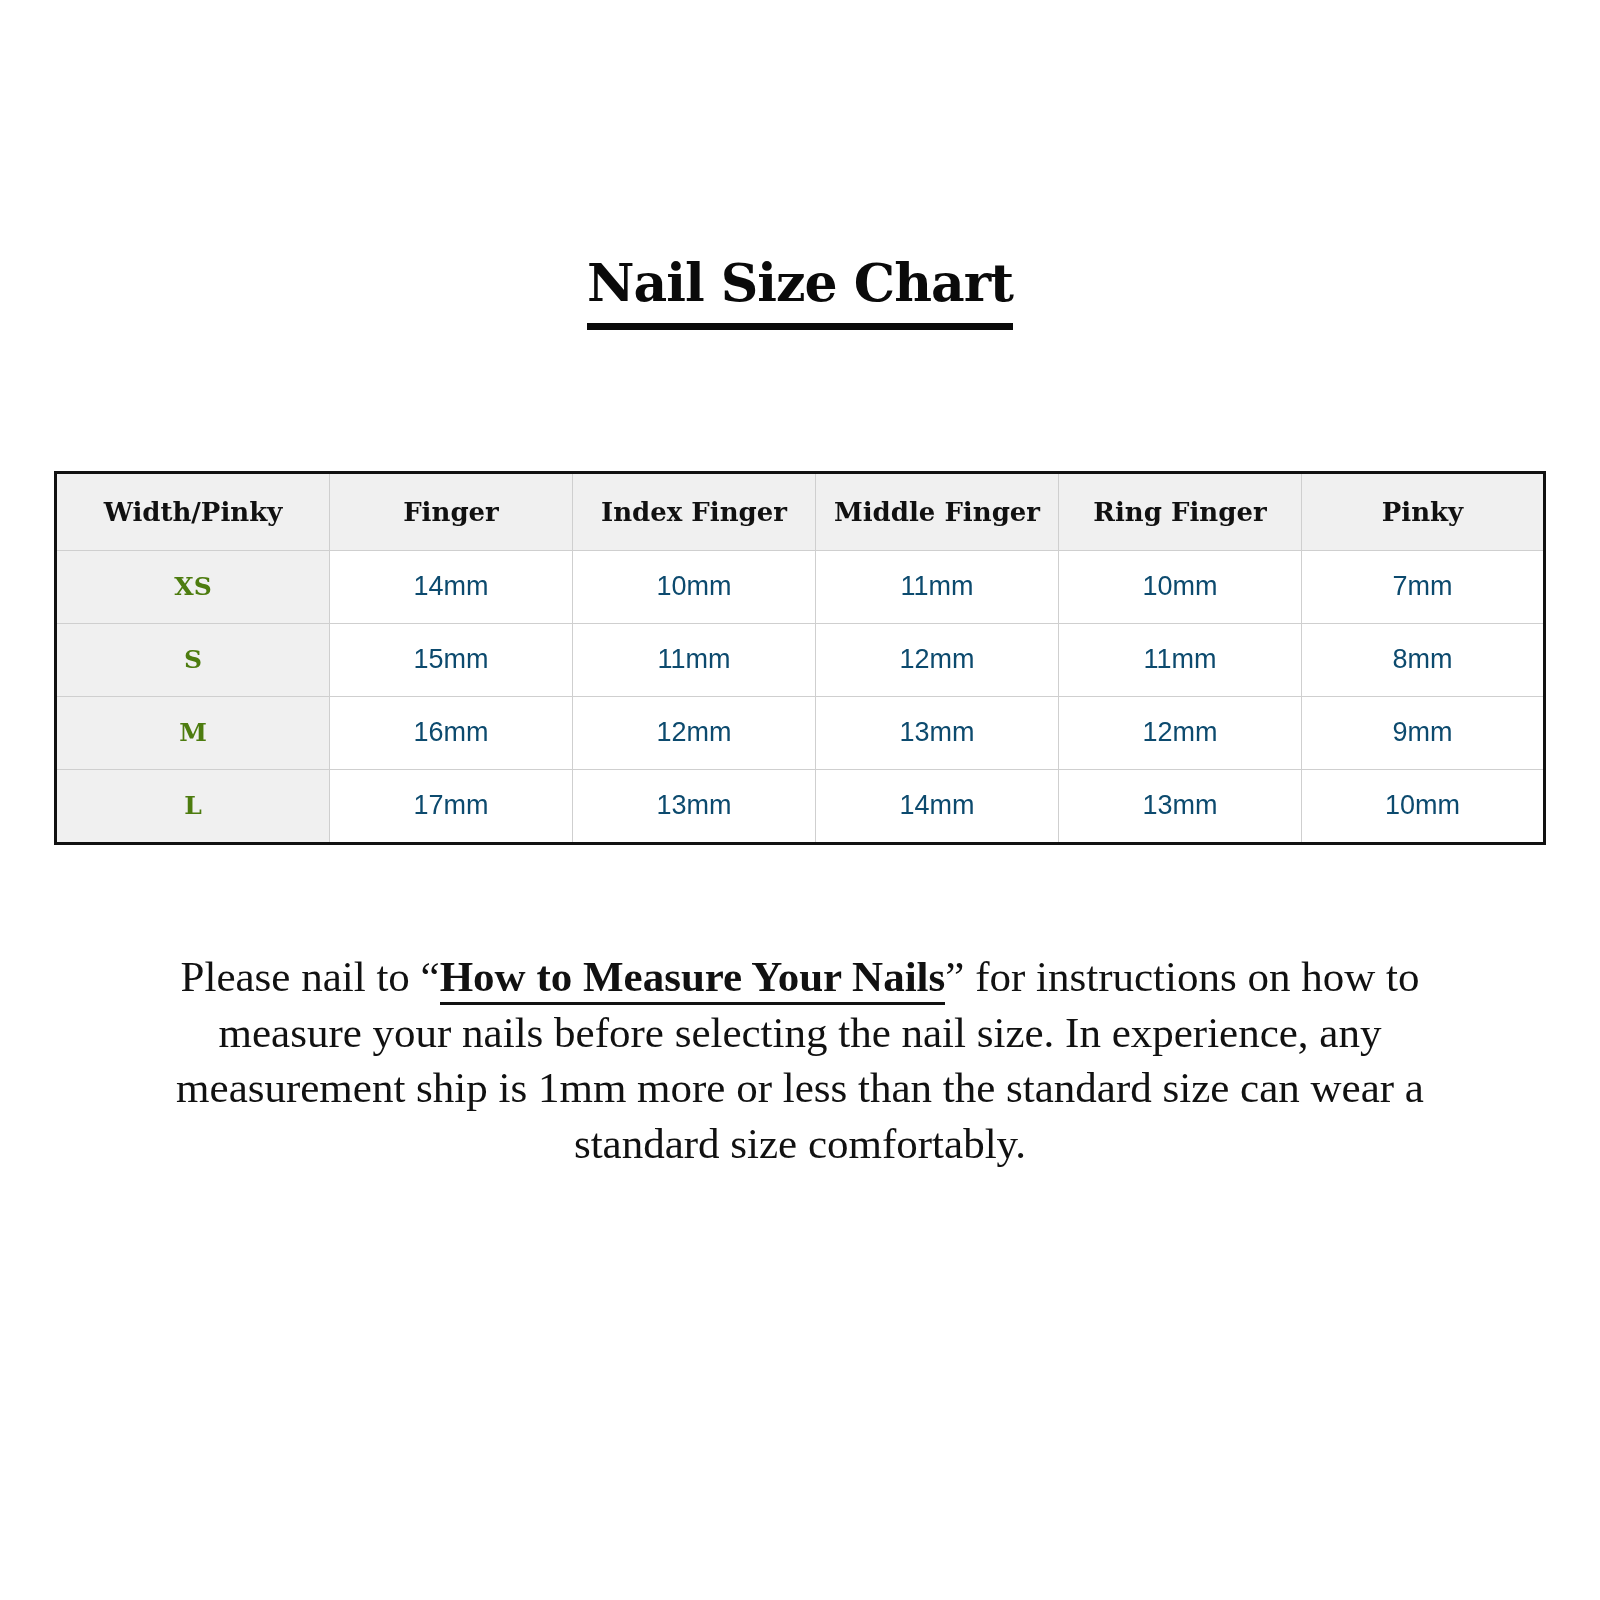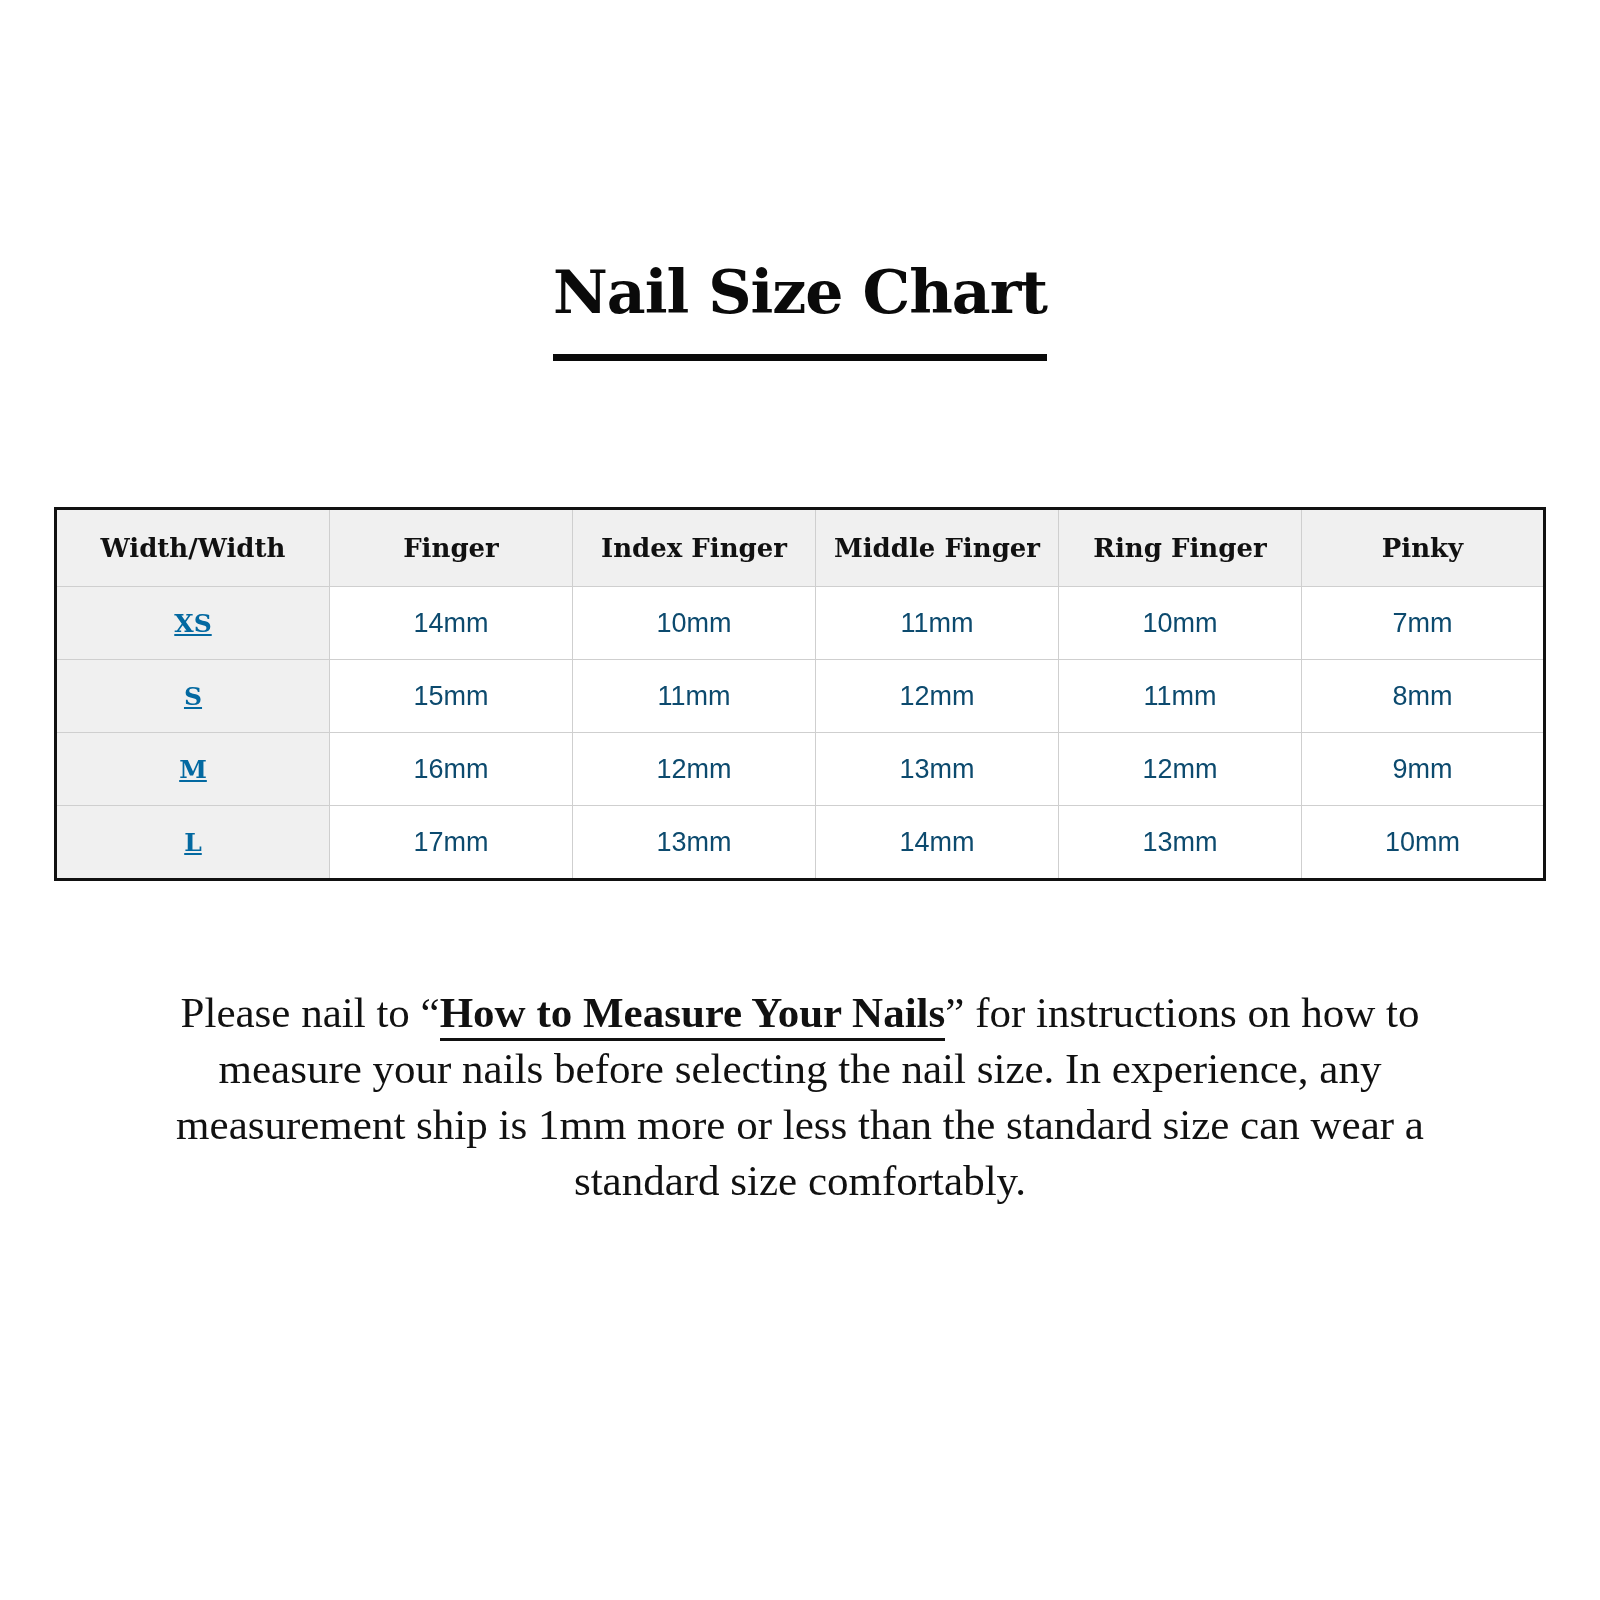--- a/index.html
+++ b/index.html
@@ -22,25 +22,25 @@
   }
   
   .title-wrap {
     text-align: center;
     padding-top: 222px;
   }
   .title {
     display: inline-block;
     font-family: "DejaVu Serif", serif;
     font-weight: 700;
-    font-size: 60px;
+    font-size: 52px;
     letter-spacing: -1px;
     line-height: 1;
     color: #0a0a0a;
-    padding-bottom: 32px;
+    padding-bottom: 14px;
     border-bottom: 7px solid #0a0a0a;
   }
   
   .table-wrap {
     margin: 106px auto 0 auto;
     width: 1492px;
   }
   table.size-table {
     border-collapse: collapse;
     width: 100%;
@@ -61,23 +61,22 @@
     font-size: 26px;
     color: #111111;
     height: 74px;
     letter-spacing: 0px;
   }
   table.size-table tbody th.rowhead {
     background: #f0f0f0;
     font-family: "DejaVu Serif", serif;
     font-weight: 700;
     font-size: 25px;
-    color: #0369a1;
+    color: #4d7c0f;
     height: 70px;
-    text-decoration: underline;
   }
   table.size-table tbody td {
     font-family: "Liberation Sans", sans-serif;
     font-size: 27px;
     color: #0c4a6e;
     height: 70px;
     background: #ffffff;
   }
   col.c-first { width: 274px; }
   col.c-rest  { width: auto; }
@@ -117,21 +116,21 @@
       <colgroup>
         <col class="c-first">
         <col class="c-rest">
         <col class="c-rest">
         <col class="c-rest">
         <col class="c-rest">
         <col class="c-rest">
       </colgroup>
       <thead>
         <tr>
-          <th>Width/Width</th>
+          <th>Width/Pinky</th>
           <th>Finger</th>
           <th>Index Finger</th>
           <th>Middle Finger</th>
           <th>Ring Finger</th>
           <th>Pinky</th>
         </tr>
       </thead>
       <tbody>
         <tr>
           <th class="rowhead">XS</th>

